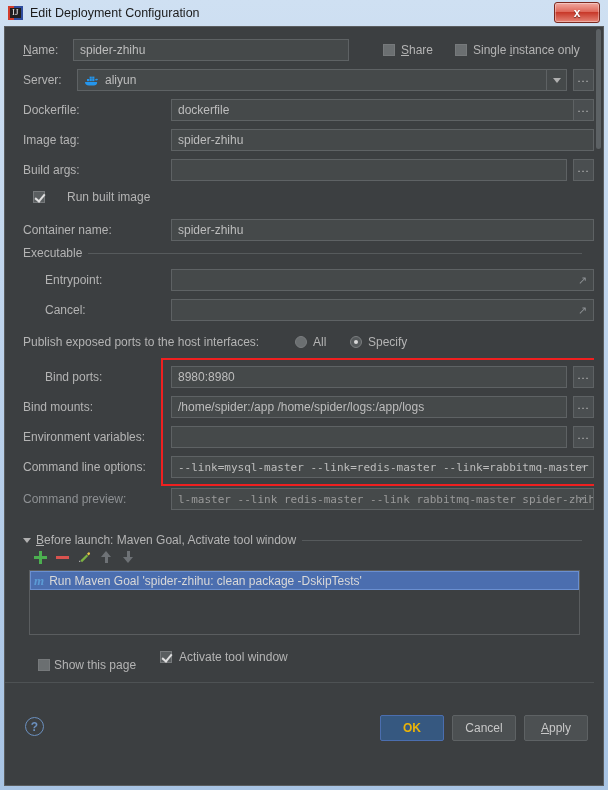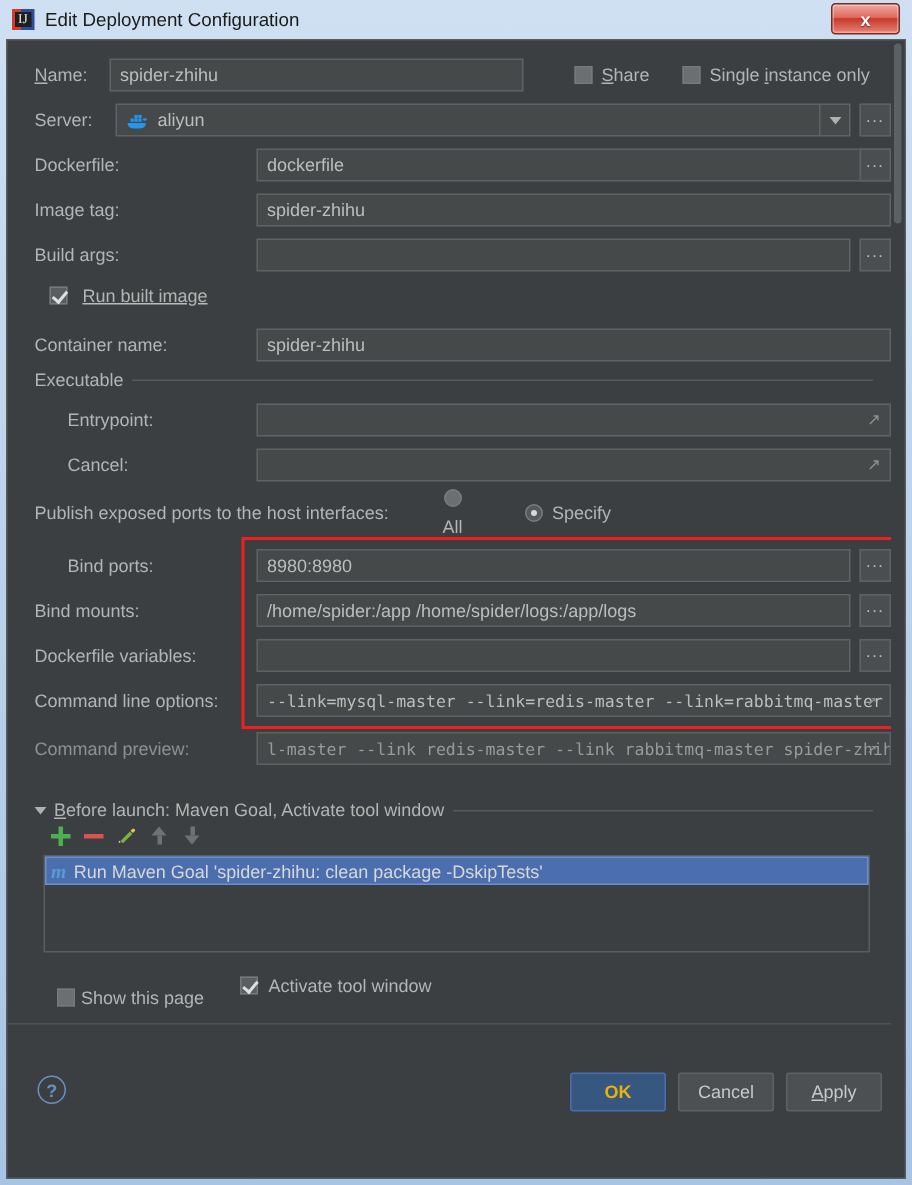--- a/index.html
+++ b/index.html
@@ -399,21 +399,21 @@
         <div class="field" style="position:absolute;left:166px;width:423px;">spider-zhihu</div>
       </div>
 
       <div class="row" style="top:130px;">
         <div class="lbl" style="position:absolute;left:18px;">Build args:</div>
         <div class="field" style="position:absolute;left:166px;width:396px;"></div>
         <div class="ellipsis-btn" style="position:absolute;left:568px;">...</div>
       </div>
 
       <div class="row" style="top:160px;height:20px;">
-        <div style="position:absolute;left:28px;display:flex;align-items:center;gap:10px;text-decoration:underline;">
+        <div style="position:absolute;left:28px;display:flex;align-items:center;gap:22px;">
           <span class="checkbox checked"></span>
           <span class="lbl">Run built image</span>
         </div>
       </div>
 
       <div class="row" style="top:190px;">
         <div class="lbl" style="position:absolute;left:18px;">Container name:</div>
         <div class="field" style="position:absolute;left:166px;width:423px;">spider-zhihu</div>
       </div>
 
@@ -433,21 +433,21 @@
       <div class="row" style="top:270px;">
         <div class="lbl" style="position:absolute;left:40px;">Cancel:</div>
         <div class="field" style="position:absolute;left:166px;width:423px;">
           <span></span>
           <span class="expand-icon">↗</span>
         </div>
       </div>
 
       <div class="row" style="top:305px;height:20px;">
         <div class="lbl" style="position:absolute;left:18px;">Publish exposed ports to the host interfaces:</div>
-        <div style="position:absolute;left:290px;display:flex;align-items:center;gap:6px;flex-direction:column;">
+        <div style="position:absolute;left:290px;display:flex;align-items:center;gap:6px;">
           <span class="radio"></span>
           <span class="lbl">All</span>
         </div>
         <div style="position:absolute;left:345px;display:flex;align-items:center;gap:6px;">
           <span class="radio selected"></span>
           <span class="lbl">Specify</span>
         </div>
       </div>
 
       <div class="row" style="top:337px;">
@@ -456,21 +456,21 @@
         <div class="ellipsis-btn" style="position:absolute;left:568px;">...</div>
       </div>
 
       <div class="row" style="top:367px;">
         <div class="lbl" style="position:absolute;left:18px;">Bind mounts:</div>
         <div class="field" style="position:absolute;left:166px;width:396px;">/home/spider:/app  /home/spider/logs:/app/logs</div>
         <div class="ellipsis-btn" style="position:absolute;left:568px;">...</div>
       </div>
 
       <div class="row" style="top:397px;">
-        <div class="lbl" style="position:absolute;left:18px;">Dockerfile variables:</div>
+        <div class="lbl" style="position:absolute;left:18px;">Environment variables:</div>
         <div class="field" style="position:absolute;left:166px;width:396px;"></div>
         <div class="ellipsis-btn" style="position:absolute;left:568px;">...</div>
       </div>
 
       <div class="row" style="top:427px;">
         <div class="lbl" style="position:absolute;left:18px;">Command line options:</div>
         <div class="field mono" style="position:absolute;left:166px;width:423px;">
           <span>--link=mysql-master --link=redis-master --link=rabbitmq-master</span>
           <span class="expand-icon">↗</span>
         </div>

